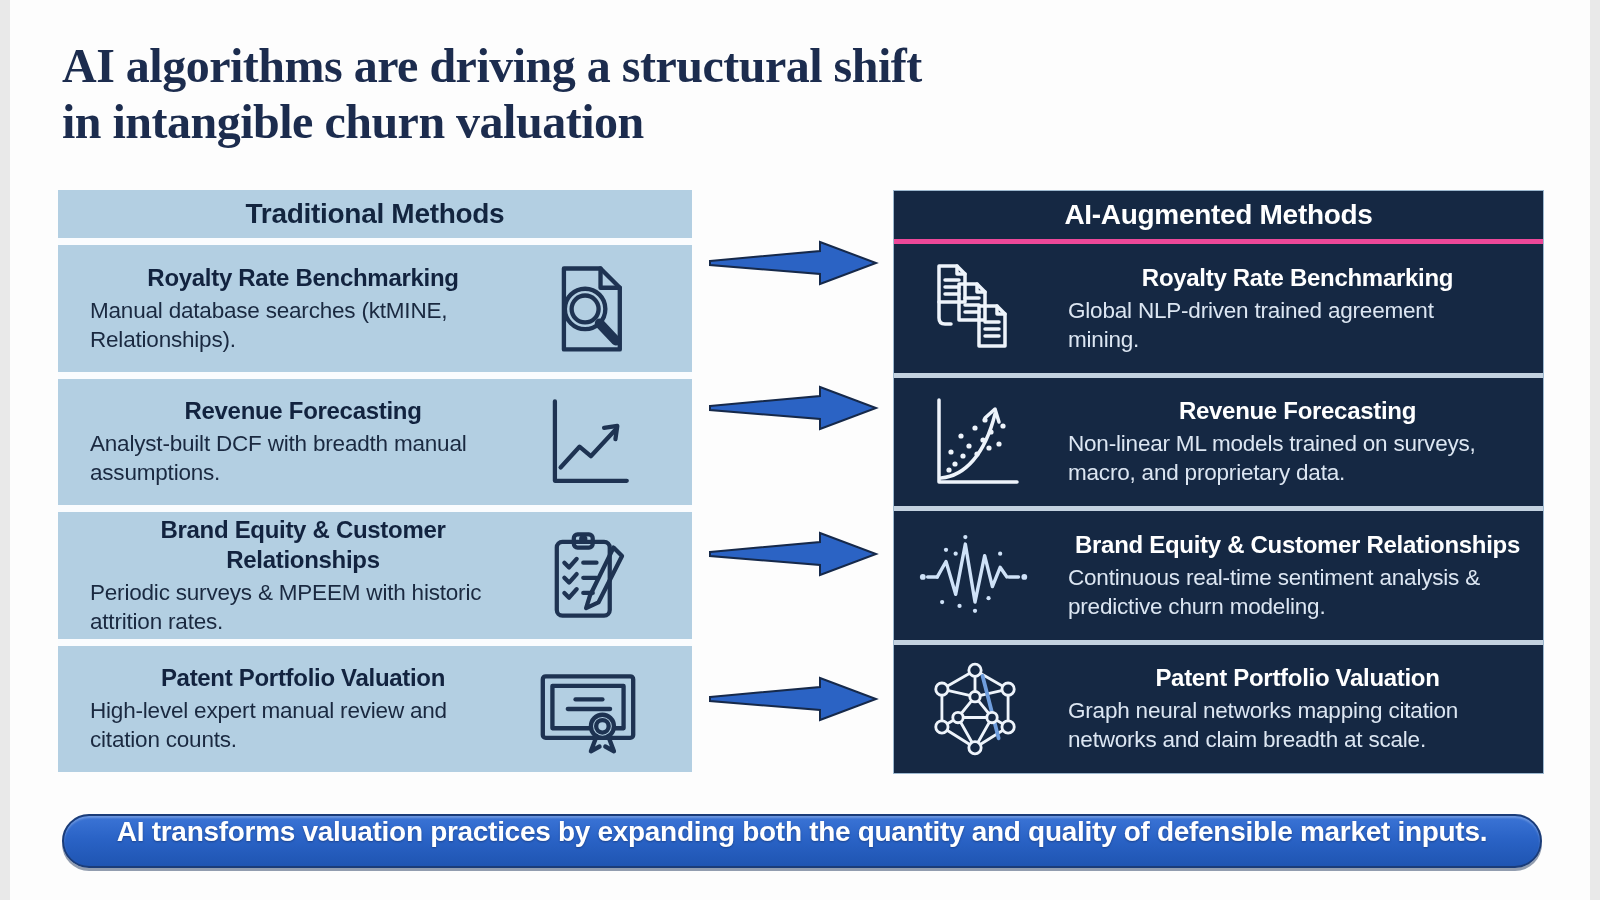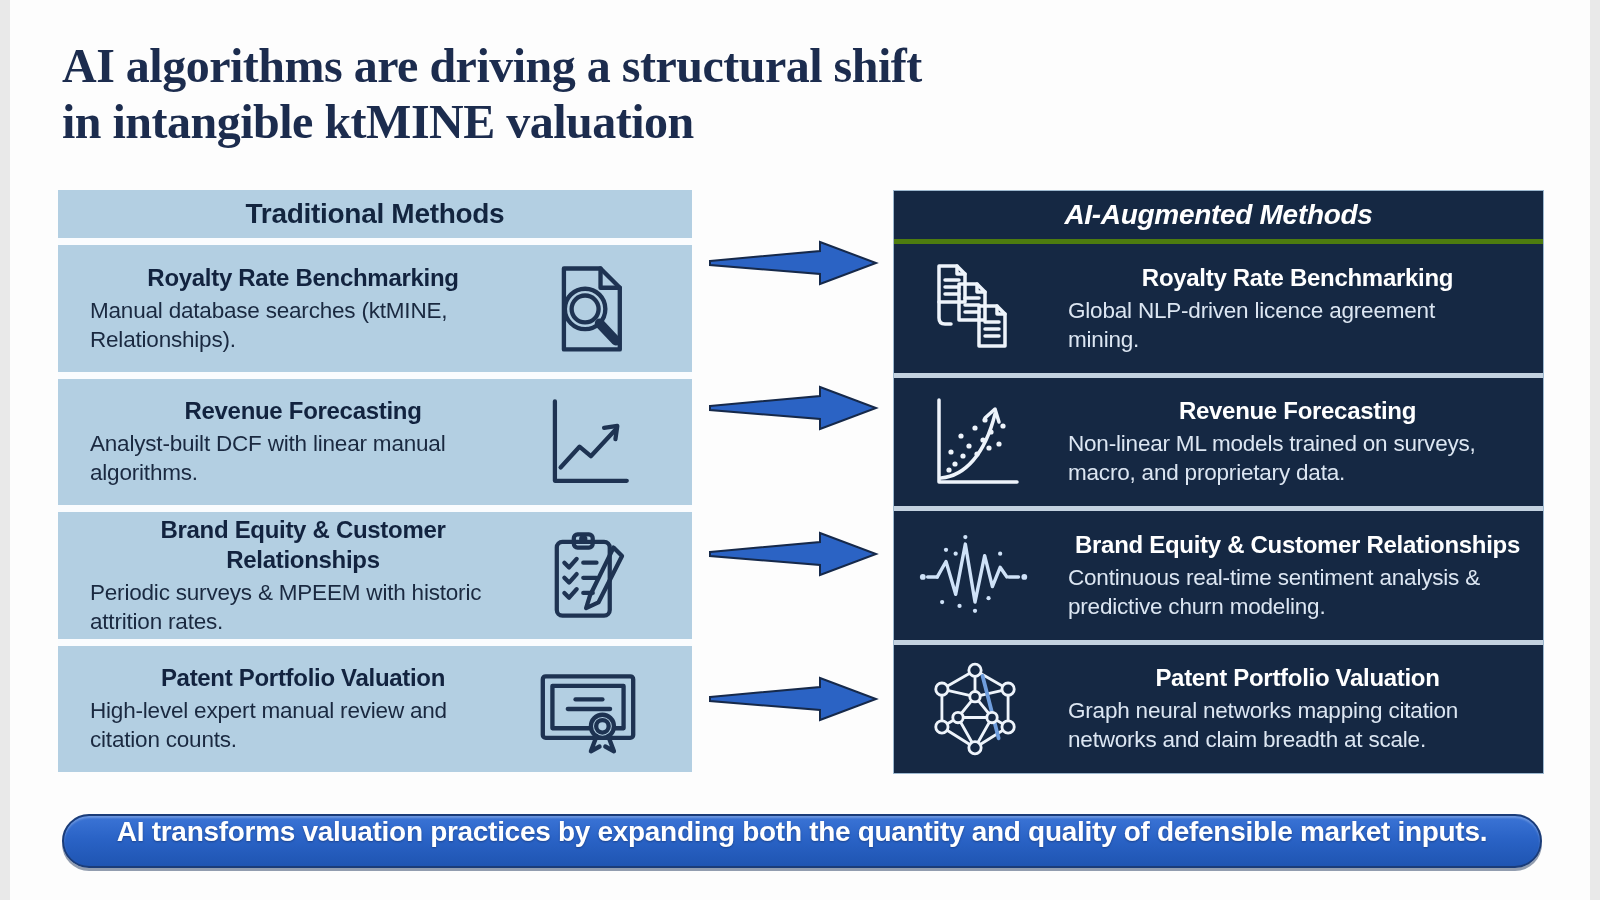--- a/index.html
+++ b/index.html
@@ -12,21 +12,21 @@
          font-family:"Liberation Serif",serif;font-weight:700;
          font-size:48px;line-height:1.16;letter-spacing:-0.5px;color:#1c2c4e;}
 
   .panel{position:absolute;top:190px;height:582px;display:flex;flex-direction:column;}
   .panel-left{left:58px;width:634px;background:#b3cfe2;}
   .panel-right{left:893px;width:649px;background:#152843;border:1px solid #9db8cf;}
 
   .panel-header{height:48px;flex:0 0 48px;display:flex;align-items:center;justify-content:center;
                 font-weight:700;font-size:28px;letter-spacing:-0.3px;}
   .panel-left .panel-header{color:#13253f;border-bottom:7px solid #fafcfe;text-align:center;}
-  .panel-right .panel-header{color:#ffffff;border-bottom:5px solid #4d7c0f;font-style:italic;}
+  .panel-right .panel-header{color:#ffffff;border-bottom:5px solid #ec4899;}
 
   .row{flex:1 1 0;display:flex;align-items:center;}
   .panel-left .row{border-bottom:7px solid #fafcfe;padding:0 20px 0 32px;}
   .panel-left .row:last-child{border-bottom:none;}
   .panel-right .row{border-bottom:5px solid #c3d2e0;padding:0 16px 0 22px;}
   .panel-right .row:last-child{border-bottom:none;}
 
   .row-text{flex:1;}
   .row-title{font-weight:700;font-size:24px;letter-spacing:-0.3px;line-height:1.25;margin-bottom:3px;text-align:center;}
   .row-desc{font-size:22.5px;line-height:1.3;letter-spacing:-0.2px;}
@@ -57,21 +57,21 @@
 </style>
 </head>
 <body>
 
 <div class="stage">
   <div class="edge left"></div>
   <div class="edge right"></div>
 
   <h1 class="title">
     <span>AI algorithms are driving a structural shift</span><br>
-    <span>in intangible ktMINE valuation</span>
+    <span>in intangible churn valuation</span>
   </h1>
 
   <section class="panel panel-left">
     <div class="panel-header">Traditional Methods</div>
 
     <div class="row">
       <div class="row-text">
         <div class="row-title">Royalty Rate Benchmarking</div>
         <div class="row-desc">Manual database searches (ktMINE, Relationships).</div>
       </div>
@@ -82,21 +82,21 @@
           <circle cx="52" cy="56" r="21"></circle>
           <circle cx="52" cy="56" r="14"></circle>
           <line x1="67" y1="71" x2="84" y2="89" stroke-width="10"></line>
         </svg>
       </div>
     </div>
 
     <div class="row">
       <div class="row-text">
         <div class="row-title">Revenue Forecasting</div>
-        <div class="row-desc">Analyst-built DCF with linear manual algorithms.</div>
+        <div class="row-desc">Analyst-built DCF with breadth manual assumptions.</div>
       </div>
       <div class="row-icon">
         <svg width="104" height="104" viewBox="0 0 110 110" fill="none" stroke="#1e3352" stroke-width="4.5" stroke-linejoin="round" stroke-linecap="round">
           <polyline points="20,12 20,96 96,96"></polyline>
           <polyline points="26,82 46,60 58,70 84,42"></polyline>
           <path d="M72 40 L86 38 L84 52"></path>
         </svg>
       </div>
     </div>
 
@@ -183,21 +183,21 @@
             <line x1="40" y1="54" x2="54" y2="54"></line>
           <path d="M54 48 h18 l8 8 v32 h-26 Z"></path>
             <polyline points="72,48 72,56 80,56"></polyline>
           <line x1="60" y1="64" x2="74" y2="64"></line>
             <line x1="60" y1="71" x2="74" y2="71"></line>
             <line x1="60" y1="78" x2="74" y2="78"></line>
         </svg>
       </div>
       <div class="row-text">
         <div class="row-title">Royalty Rate Benchmarking</div>
-        <div class="row-desc">Global NLP-driven licence agreement mining.</div>
+        <div class="row-desc">Global NLP-driven trained agreement mining.</div>
       </div>
     </div>
 
     <div class="row">
       <div class="row-icon">
         <svg width="100" height="100" viewBox="0 0 100 100" fill="none" stroke="#eef4fb" stroke-width="3.5" stroke-linejoin="round" stroke-linecap="round">
           <polyline points="14,8 14,90 92,90"></polyline>
           <g fill="#eef4fb" stroke="none">
             <circle cx="30" cy="72" r="2.6"></circle>
               <circle cx="26" cy="60" r="2.6"></circle>

